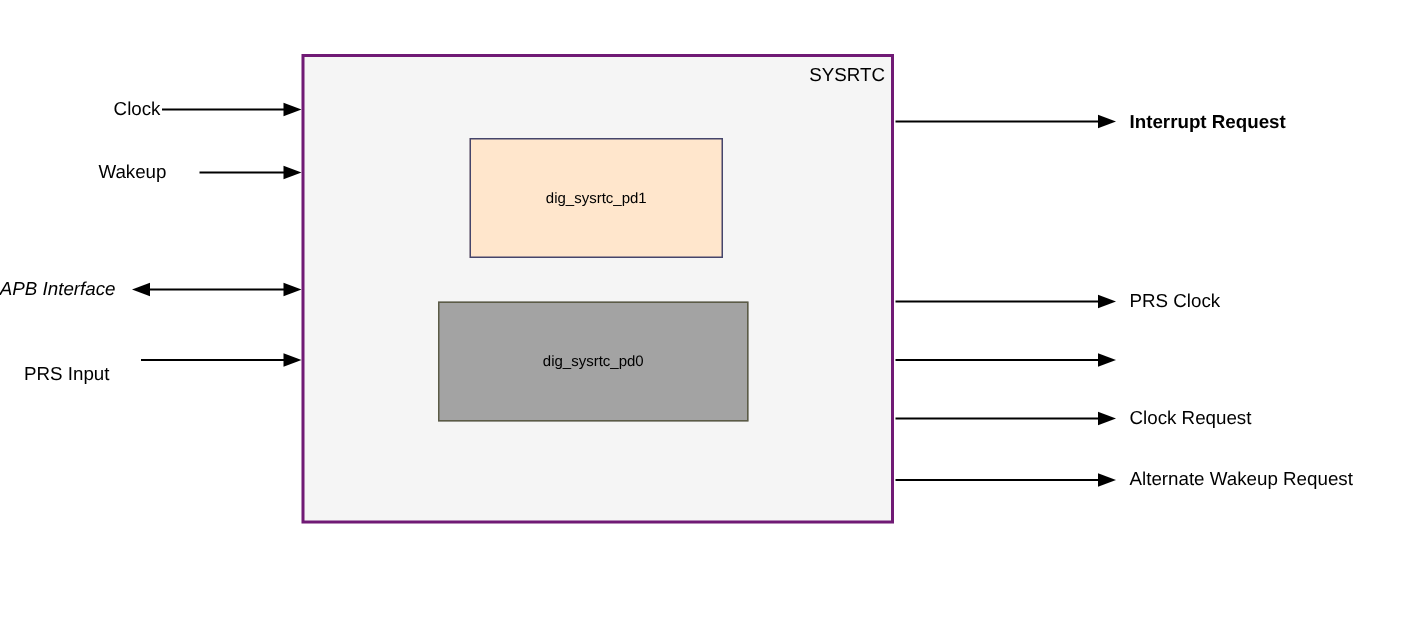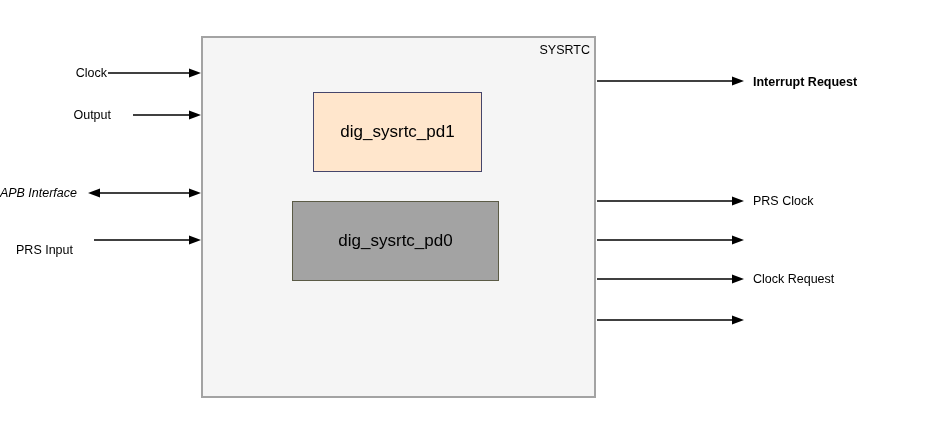--- a/index.html
+++ b/index.html
@@ -10,38 +10,38 @@
     color: #000000;
     overflow: hidden;
   }
   .canvas {
     position: relative;
     width: 935px; height: 421px;
   }
   .main-block {
     position: absolute;
     left: 201px; top: 36px;
-    width: 395px; height: 362px;
+    width: 395px; height: 313px;
     background: #f5f5f5;
-    border: 2px solid #a3a3a3;
+    border: 2px solid #701a75;
   }
   .main-block-title {
     position: absolute;
     top: 5px; right: 4px;
     font-size: 12.5px;
     line-height: 15px;
     color: #000;
     white-space: nowrap;
   }
   .inner-block {
     position: absolute;
     display: flex;
     align-items: center;
     justify-content: center;
-    font-size: 17px;
+    font-size: 10px;
     text-align: center;
   }
   .inner-block.pd1 {
     left: 110px; top: 54px;      
     width: 169px; height: 80px;
     background: #ffe6cc;
     border: 1.5px solid #45456b;
   }
   .inner-block.pd0 {
     left: 89px; top: 163px;
@@ -126,21 +126,22 @@
       <line x1="597" y1="279" x2="733" y2="279" stroke-width="1.3"></line>
       <polygon points="744,279 732,274.5 732,283.5" stroke="none"></polygon>
     </g>
     <g stroke="#000" fill="#000">
       <line x1="597" y1="320" x2="733" y2="320" stroke-width="1.3"></line>
       <polygon points="744,320 732,315.5 732,324.5" stroke="none"></polygon>
     </g>
   </svg>
 
   <span class="port-label left lbl-clock">Clock</span>
-  <span class="port-label left lbl-halted">Output</span>
+  <span class="port-label left lbl-halted">Wakeup</span>
   <span class="port-label left lbl-apb">APB Interface</span>
   <span class="port-label left lbl-prs-in">PRS Input</span>
 
   <span class="port-label lbl-irq">Interrupt Request</span>
   <span class="port-label lbl-prs-out">PRS Clock</span>
   <span class="port-label lbl-wakeup">Clock Request</span>
+  <span class="port-label lbl-altwake">Alternate Wakeup Request</span>
 
 </div>
 
 </body></html>

